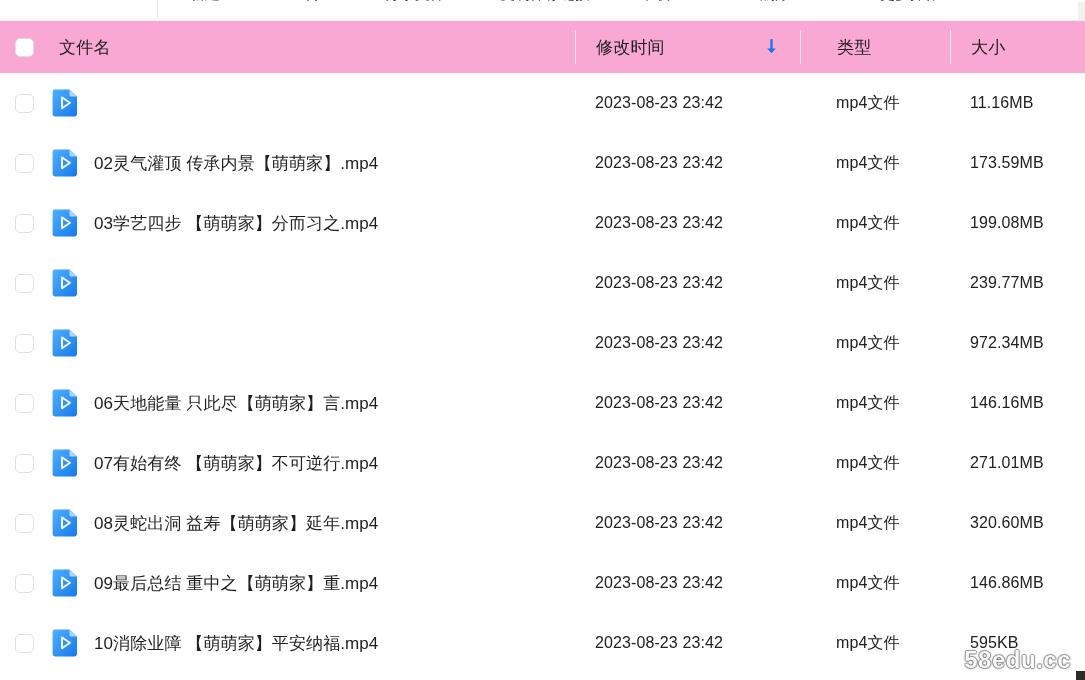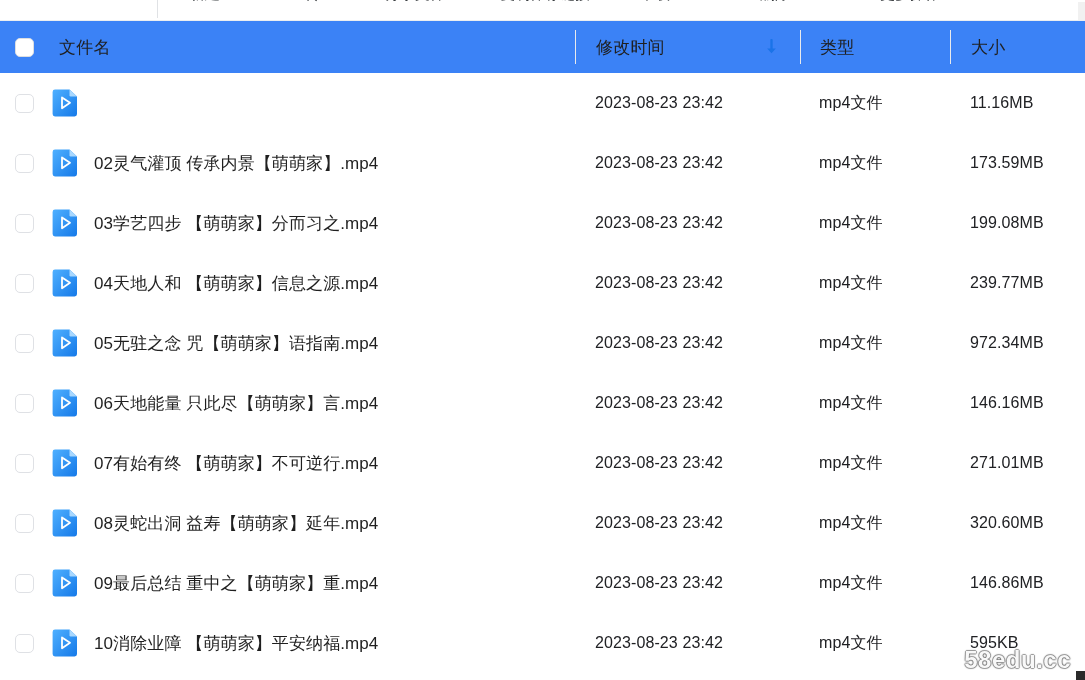--- a/index.html
+++ b/index.html
@@ -67,21 +67,21 @@
   .row {
     position: relative;
     display: flex;
     align-items: center;
     height: 60px;
     width: 1085px;
   }
 
   .head-row {
     height: 52px;
-    background: #3b82f6;
+    background: #f9a8d4;
   }
 
   
   .head-row .col-date,
   .head-row .col-type,
   .head-row .col-size {
     border-left: 1px solid #e8eaed;
     height: 34px;
     display: flex;
     align-items: center;
@@ -104,21 +104,21 @@
   .col-date {
     width: 225px;
     min-width: 225px;
     padding-left: 20px;
     display: flex;
     align-items: flex-end;
   }
   .col-type {
     width: 150px;
     min-width: 150px;
-    padding-left: 19px;
+    padding-left: 36px;
     display: flex;
     align-items: center;
   }
   .col-size {
     width: 135px;
     min-width: 135px;
     padding-left: 20px;
     display: flex;
     align-items: flex-end;
   }
@@ -344,21 +344,20 @@
                 <defs>
                   <linearGradient id="vg" x1="0" y1="0" x2="1" y2="1">
                     <stop offset="0" stop-color="#4fb0ff"></stop>
                     <stop offset="1" stop-color="#1579e8"></stop>
                   </linearGradient>
                 </defs>
                 <path d="M3 1.5 h14.5 L25 8.6 V26 a2.4 2.4 0 0 1 -2.4 2.4 H3 A2.4 2.4 0 0 1 .6 26 V3.9 A2.4 2.4 0 0 1 3 1.5 Z" fill="url(#vg)"></path>
                 <path d="M17.5 1.5 L25 8.6 h-6.2 a1.3 1.3 0 0 1 -1.3 -1.3 Z" fill="#a8d8ff"></path>
                 <path d="M10 9.4 L18 14.8 L10 20.2 Z" fill="none" stroke="#ffffff" stroke-width="1.8" stroke-linejoin="round"></path>
               </svg></span>
-            <span class="file-name">04天地人和 【萌萌家】信息之源.mp4</span>
           </div>
           <div class="col-date">
             <span class="cell-text">2023-08-23 23:42</span>
           </div>
           <div class="col-type">
             <span class="cell-text">mp4文件</span>
           </div>
           <div class="col-size">
             <span class="cell-text">239.77MB</span>
           </div>
@@ -372,21 +371,20 @@
                 <defs>
                   <linearGradient id="vg" x1="0" y1="0" x2="1" y2="1">
                     <stop offset="0" stop-color="#4fb0ff"></stop>
                     <stop offset="1" stop-color="#1579e8"></stop>
                   </linearGradient>
                 </defs>
                 <path d="M3 1.5 h14.5 L25 8.6 V26 a2.4 2.4 0 0 1 -2.4 2.4 H3 A2.4 2.4 0 0 1 .6 26 V3.9 A2.4 2.4 0 0 1 3 1.5 Z" fill="url(#vg)"></path>
                 <path d="M17.5 1.5 L25 8.6 h-6.2 a1.3 1.3 0 0 1 -1.3 -1.3 Z" fill="#a8d8ff"></path>
                 <path d="M10 9.4 L18 14.8 L10 20.2 Z" fill="none" stroke="#ffffff" stroke-width="1.8" stroke-linejoin="round"></path>
               </svg></span>
-            <span class="file-name">05无驻之念 咒【萌萌家】语指南.mp4</span>
           </div>
           <div class="col-date">
             <span class="cell-text">2023-08-23 23:42</span>
           </div>
           <div class="col-type">
             <span class="cell-text">mp4文件</span>
           </div>
           <div class="col-size">
             <span class="cell-text">972.34MB</span>
           </div>

